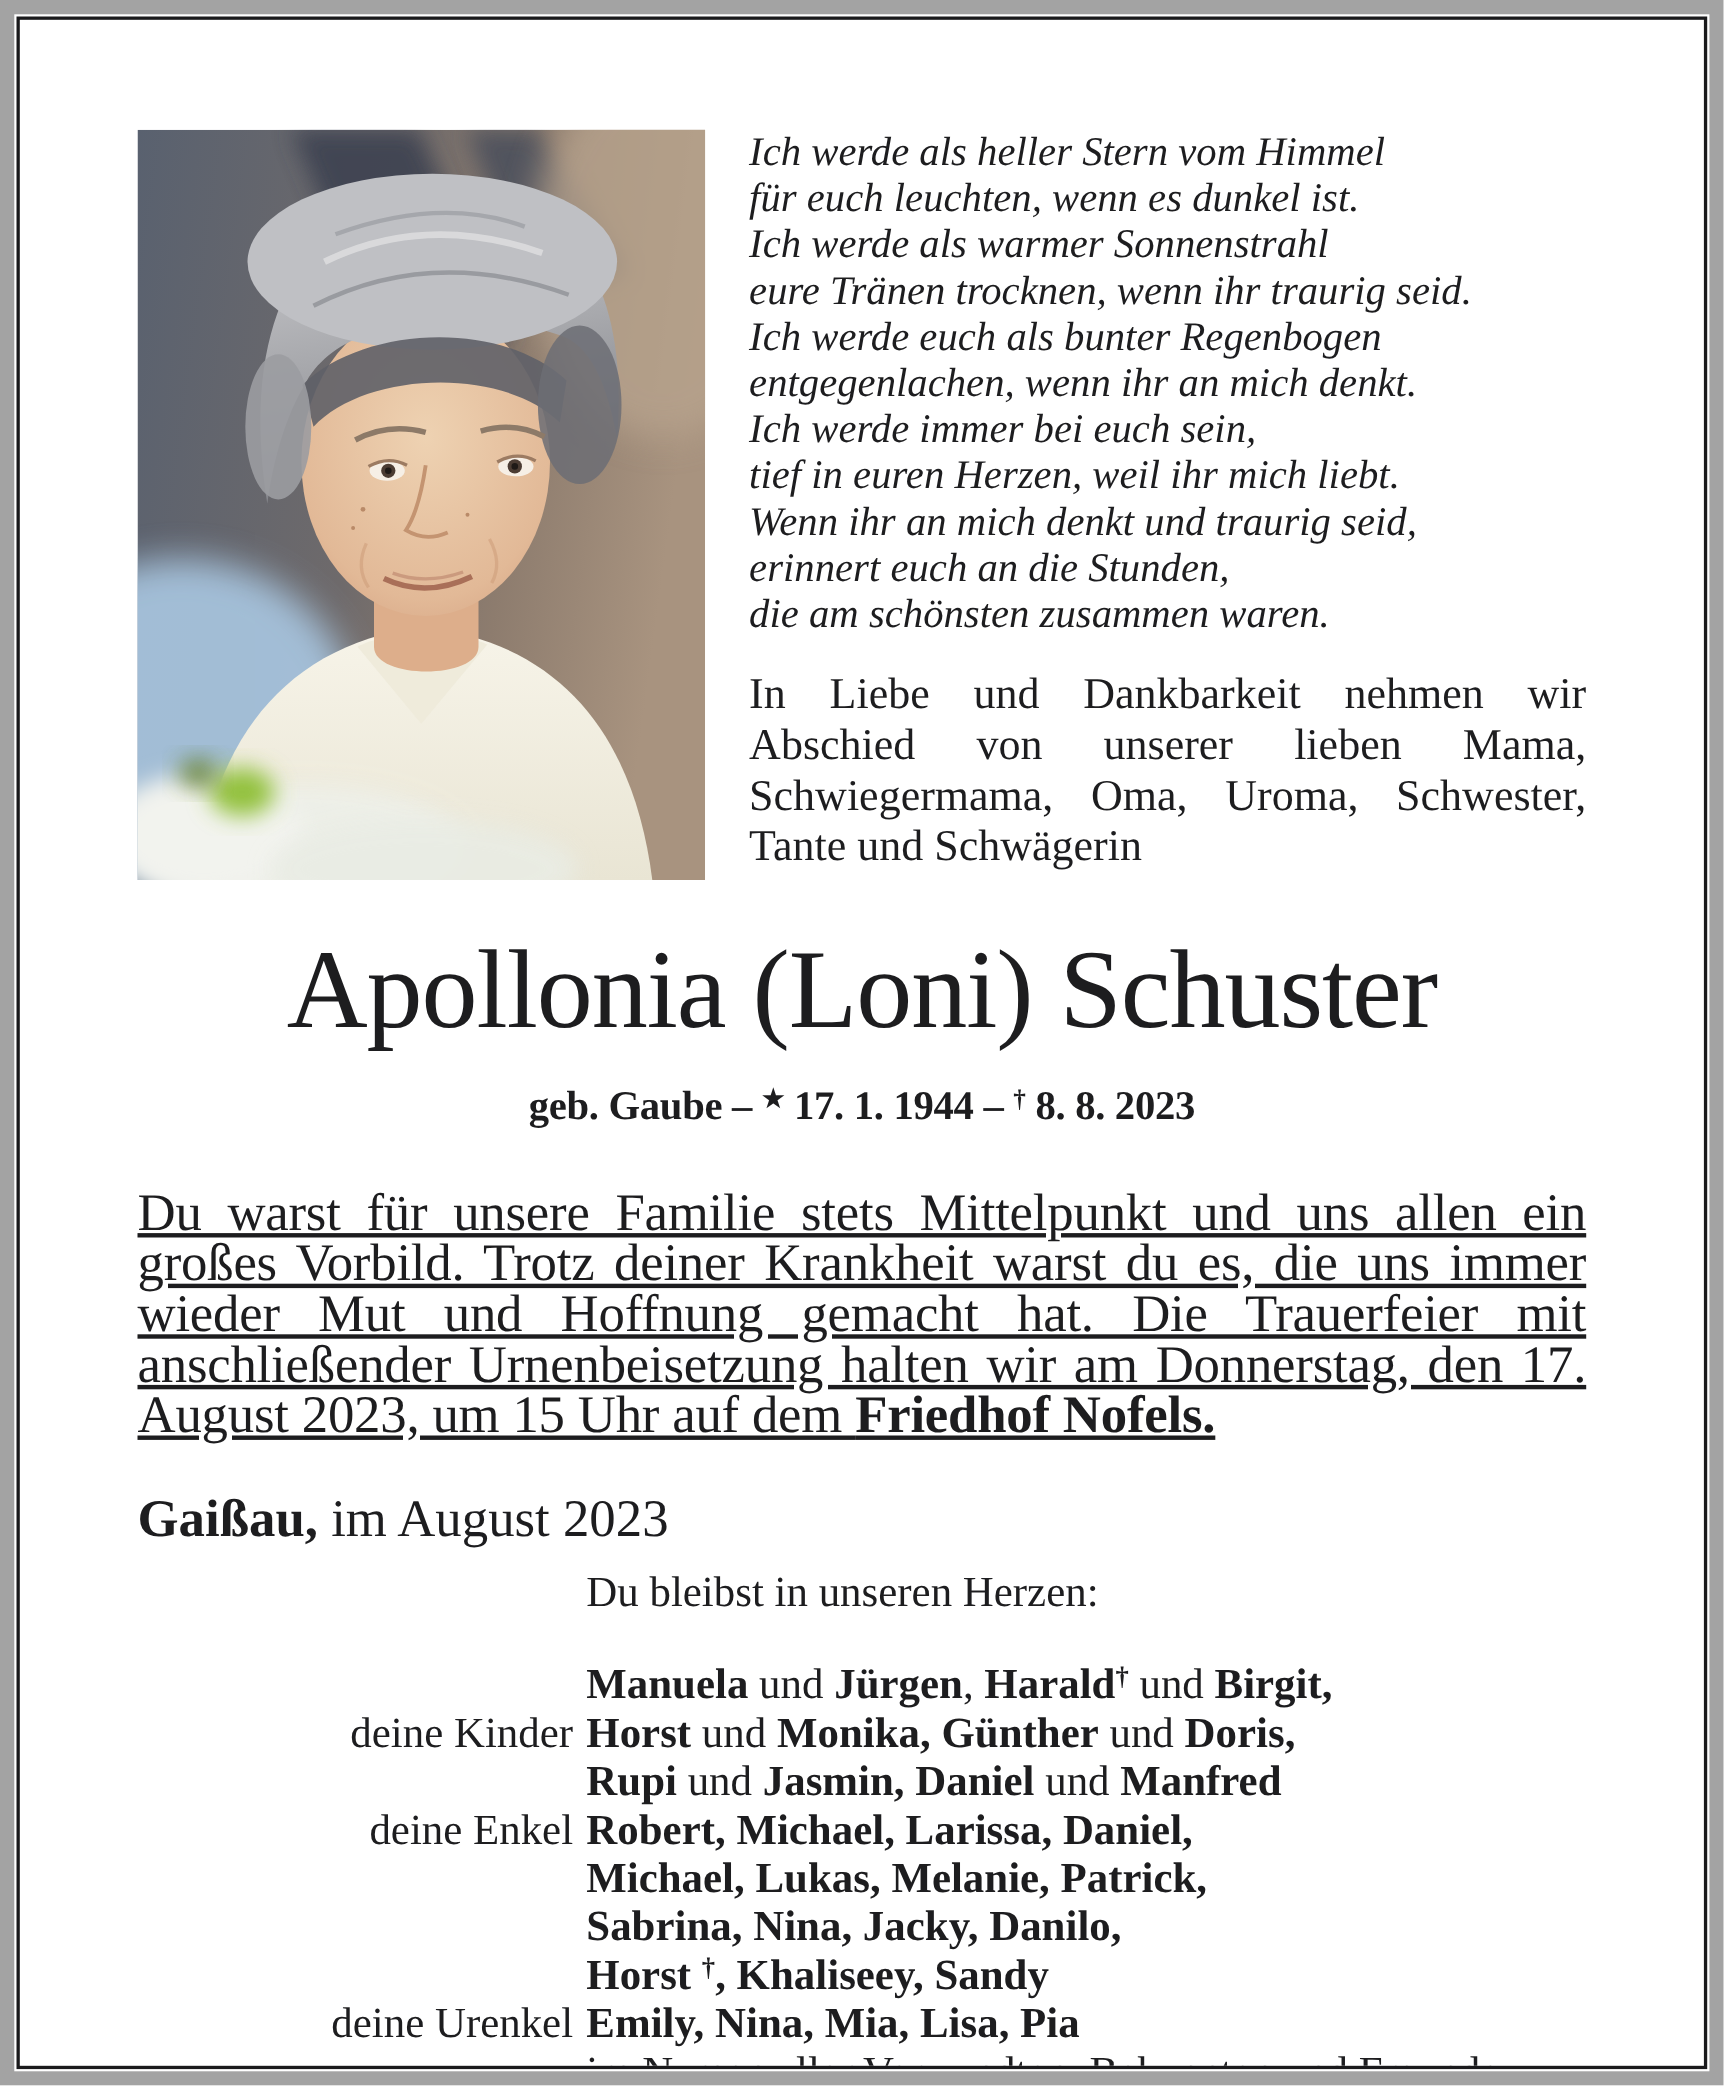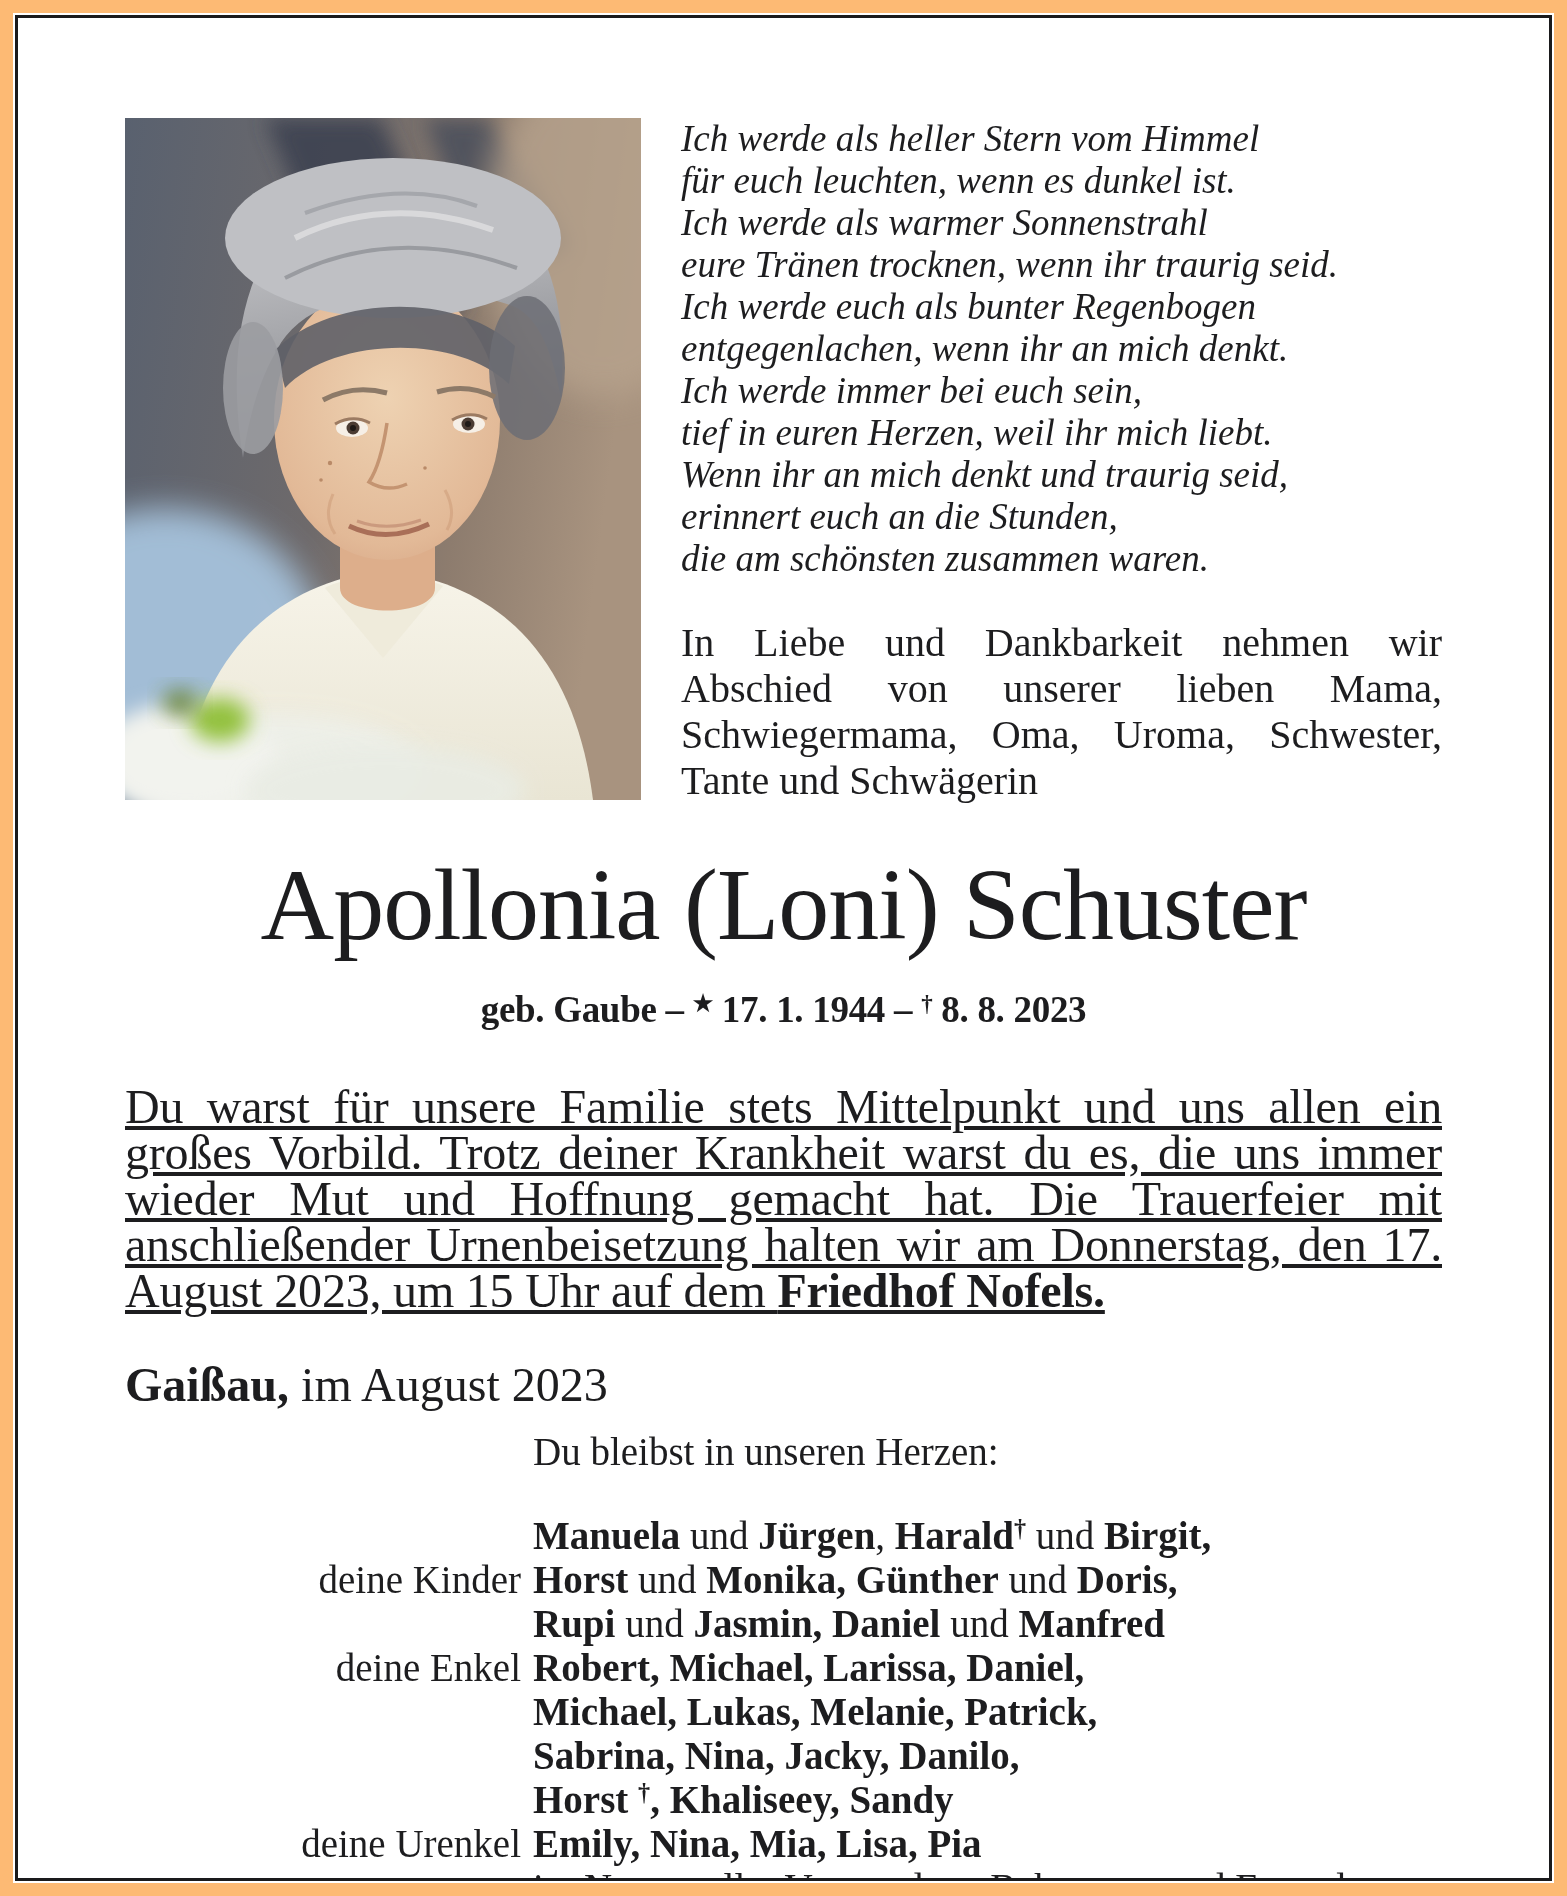--- a/index.html
+++ b/index.html
@@ -1,31 +1,31 @@
 <!DOCTYPE html>
 <html lang="de"><head>
 <meta charset="utf-8">
 <style>
   * { box-sizing: border-box; }
   html, body { margin: 0; padding: 0; background: #ffffff; }
   body { width: 1567px; height: 1896px; overflow: hidden;
          font-family: "Liberation Serif", serif; color: #1d1d1f; }
 
-  .frame { width: 1567px; height: 1896px; background: #fdba74; padding: 15px; }
+  .frame { width: 1567px; height: 1896px; background: #a3a3a3; padding: 15px; }
   .page  { width: 100%; height: 100%; background: #ffffff;
            border: 3px solid #1a1a1c; box-shadow: 0 0 0 2px #ffffff; overflow: hidden; }
   .content { height: 100%; padding: 100px 107px 0 107px; }
 
   .top-row { display: flex; gap: 40px; }
   .photo { width: 516px; height: 682px; flex: 0 0 516px; display: block; }
 
   .right-col { flex: 1; min-width: 0; }
   .poem { font-style: italic; font-size: 37px; line-height: 42px; white-space: nowrap; }
   .poem-line { display: block; }
-  .intro { margin: 40px 0 0 0; font-size: 40px; line-height: 46px; text-align: justify; }
+  .intro { margin: 28px 0 0 0; font-size: 40px; line-height: 46px; text-align: justify; }
 
   .name { margin: 46px 0 0 0; font-weight: 400; font-size: 102px; line-height: 110px;
           text-align: center; letter-spacing: -1px; white-space: nowrap; }
   .dates { margin-top: 28px; text-align: center; font-weight: bold;
            font-size: 37px; line-height: 44px; letter-spacing: -0.3px; }
 
   sup { font-size: 62%; line-height: 0; vertical-align: baseline;
         position: relative; top: -0.5em; }
 
   .funeral { margin: 52px 0 16px 0; font-size: 48px; line-height: 46px;

